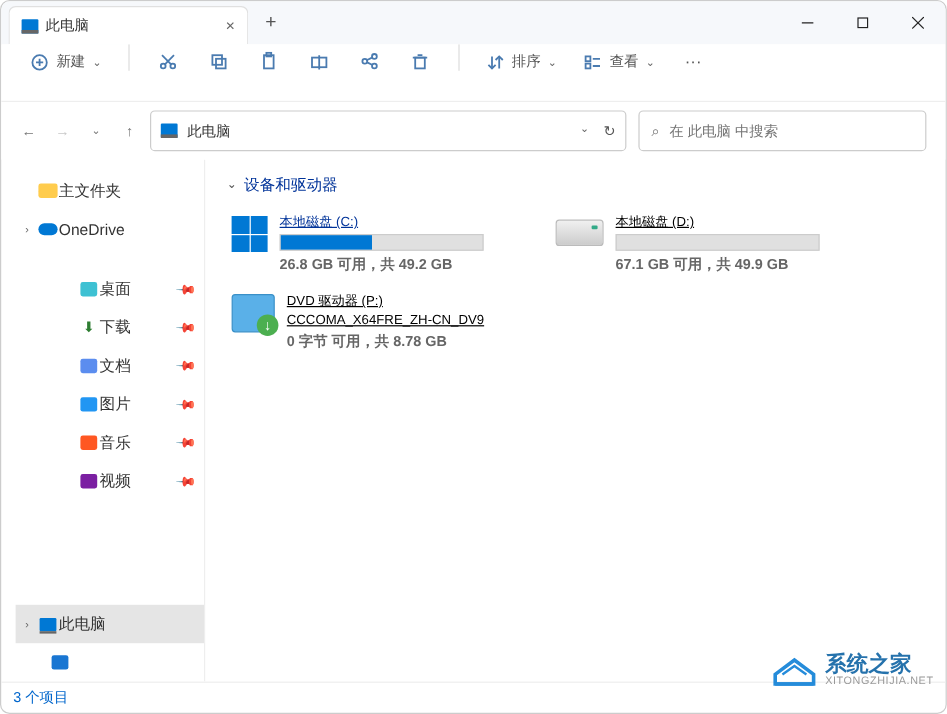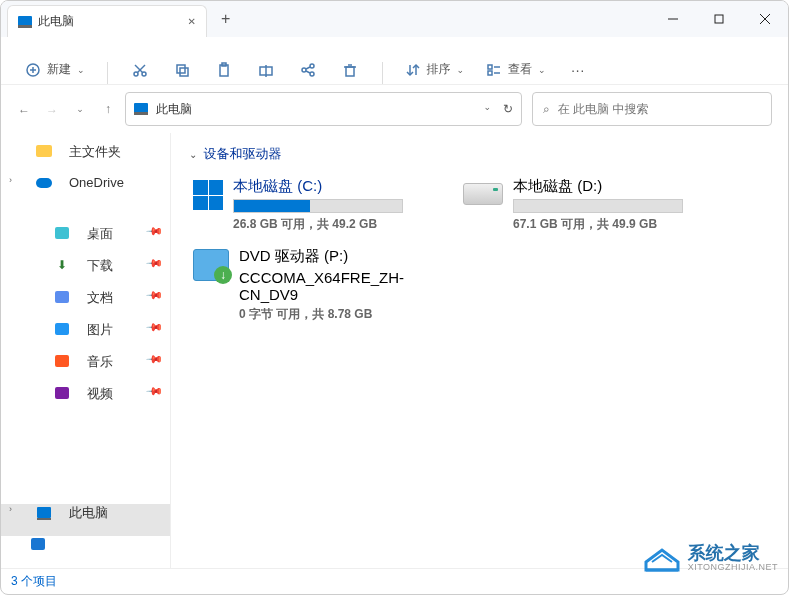--- a/index.html
+++ b/index.html
@@ -10,21 +10,21 @@
 .tab { height: 32px; margin-top: 4px; margin-left: 6px; background: #fff; border-radius: 6px 6px 0 0; display: flex; align-items: center; padding: 0 10px; gap: 6px; min-width: 200px; border: 1px solid #e0e0e0; border-bottom: none; }
 .tab-icon { width: 14px; height: 12px; background: #0078d4; border-radius: 1px; position: relative; }
 .tab-icon::after { content: ''; position: absolute; bottom: 0; left: 0; right: 0; height: 3px; background: #666; }
 .tab-close { margin-left: auto; color: #666; cursor: pointer; font-size: 10px; }
 .newtab { margin-left: 14px; color: #555; font-size: 16px; cursor: pointer; }
 .win-controls { margin-left: auto; display: flex; }
 .win-btn { width: 46px; height: 36px; display: flex; align-items: center; justify-content: center; cursor: pointer; color: #222; }
 .win-btn svg { width: 10px; height: 10px; }
 
 
-.toolbar { height: 48px; display: flex; align-items: flex-end; padding: 0 16px; gap: 6px; border-bottom: 1px solid #eee; background: #fff; }
+.toolbar { height: 48px; display: flex; align-items: flex-start; padding: 0 16px; gap: 6px; border-bottom: 1px solid #eee; background: #fff; }
 .tool-btn { display: flex; align-items: center; gap: 6px; padding: 6px 8px; border-radius: 4px; cursor: pointer; color: #555; }
 .tool-btn.icon-only { width: 36px; justify-content: center; }
 .tool-sep { width: 1px; height: 22px; background: #ddd; margin: 0 8px; }
 .tool-btn svg { width: 16px; height: 16px; stroke: #4a7bb0; fill: none; stroke-width: 1.5; }
 .chevron-sm { font-size: 9px; color: #666; }
 
 
 .addr-row { height: 48px; display: flex; align-items: center; gap: 10px; padding: 0 16px; background: #fff; }
 .nav-arrows { display: flex; gap: 14px; align-items: center; }
 .nav-arrow { color: #777; cursor: pointer; width: 14px; text-align: center; }
@@ -32,21 +32,21 @@
 .addr-icon { width: 14px; height: 12px; background: #0078d4; border-radius: 1px; position: relative; }
 .addr-icon::after { content: ''; position: absolute; bottom: 0; left: 0; right: 0; height: 3px; background: #666; }
 .addr-ref { margin-left: auto; display: flex; gap: 12px; color: #555; }
 .search-bar { width: 240px; height: 34px; border: 1px solid #ccc; border-radius: 4px; display: flex; align-items: center; padding: 0 10px; gap: 8px; }
 .search-bar input { border: none; outline: none; flex: 1; font-size: 12px; }
 .search-icon { color: #777; }
 
 
 .body { flex: 1; display: flex; overflow: hidden; }
 .sidebar { width: 170px; border-right: 1px solid #eee; padding-top: 10px; display: flex; flex-direction: column; }
-.side-item { height: 32px; display: flex; align-items: flex-start; padding: 0 8px 0 8px; gap: 16px; cursor: pointer; }
+.side-item { height: 32px; display: flex; align-items: center; padding: 0 8px 0 8px; gap: 0; cursor: pointer; margin-left: 12px; }
 .side-item.indented { padding-left: 52px; }
 .side-item.active { background: #e5e5e5; }
 .side-arrow { width: 10px; color: #666; font-size: 9px; }
 .side-arrow.hidden { visibility: hidden; }
 .side-icon { width: 18px; height: 16px; display: flex; align-items: center; justify-content: center; }
 .side-label { flex: 1; white-space: nowrap; overflow: hidden; text-overflow: ellipsis; font-size: 13px; }
 .pin-icon { color: #999; transform: rotate(45deg); font-size: 11px; }
 .side-gap { height: 18px; }
 
 .content { flex: 1; padding: 12px 18px; overflow: auto; }
@@ -55,21 +55,21 @@
 .grid { display: flex; flex-wrap: wrap; gap: 6px 10px; }
 .drive { width: 260px; display: flex; gap: 10px; padding: 4px; border-radius: 4px; }
 .drive-icon { width: 40px; height: 40px; position: relative; flex-shrink: 0; }
 .drive-icon.hdd { background: linear-gradient(#f0f0f0, #ccc); border: 1px solid #bbb; border-radius: 3px; margin-top: 6px; height: 22px; }
 .drive-icon.hdd::before { content: ''; position: absolute; top: 4px; right: 4px; width: 5px; height: 3px; background: #3a8; border-radius: 1px; }
 .drive-icon.os { background: none; border: none; height: 40px; margin-top: 0; display: grid; grid-template-columns: 1fr 1fr; grid-template-rows: 1fr 1fr; gap: 1px; width: 30px; height: 30px; margin-top: 3px; }
 .drive-icon.os span { background: #0078d4; }
 .drive-icon.dvd { background: #5ab0e8; border: 1px solid #3a90c8; border-radius: 3px; margin-top: 2px; height: 32px; width: 36px; }
 .drive-icon.dvd::after { content: '↓'; position: absolute; right: -4px; bottom: -4px; width: 18px; height: 18px; background: #4caf50; color: #fff; border-radius: 50%; display: flex; align-items: center; justify-content: center; font-size: 12px; font-weight: bold; }
 .drive-info { flex: 1; display: flex; flex-direction: column; gap: 3px; }
-.drive-title { color: #000; font-size: 15px; }
+.drive-title { color: #000; font-size: 11px; text-decoration: underline; }
 .drive.selected .drive-title { color: #003399; }
 .drive-bar { width: 170px; height: 14px; background: #e0e0e0; border: 1px solid #ccc; }
 .drive-fill { height: 100%; background: #0078d4; }
 .drive-sub { color: #666; font-size: 12px; font-weight: bold; }
 
 
 .statusbar { height: 26px; border-top: 1px solid #eee; display: flex; align-items: center; padding: 0 10px; color: #0066cc; font-size: 12px; }
 
 
 .watermark { position: absolute; right: 10px; bottom: 20px; display: flex; align-items: center; gap: 6px; opacity: 0.85; pointer-events: none; }

